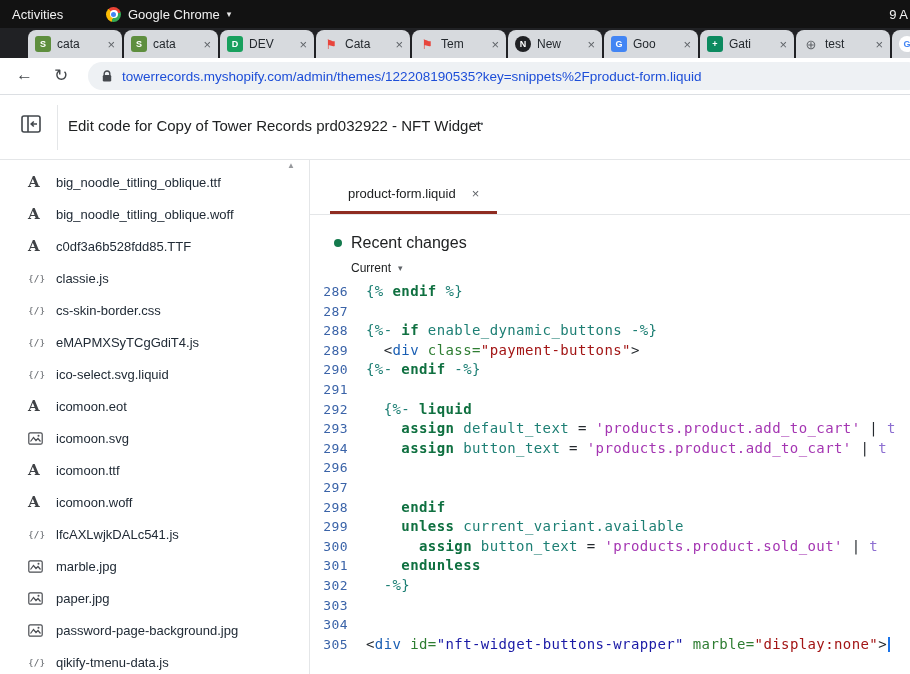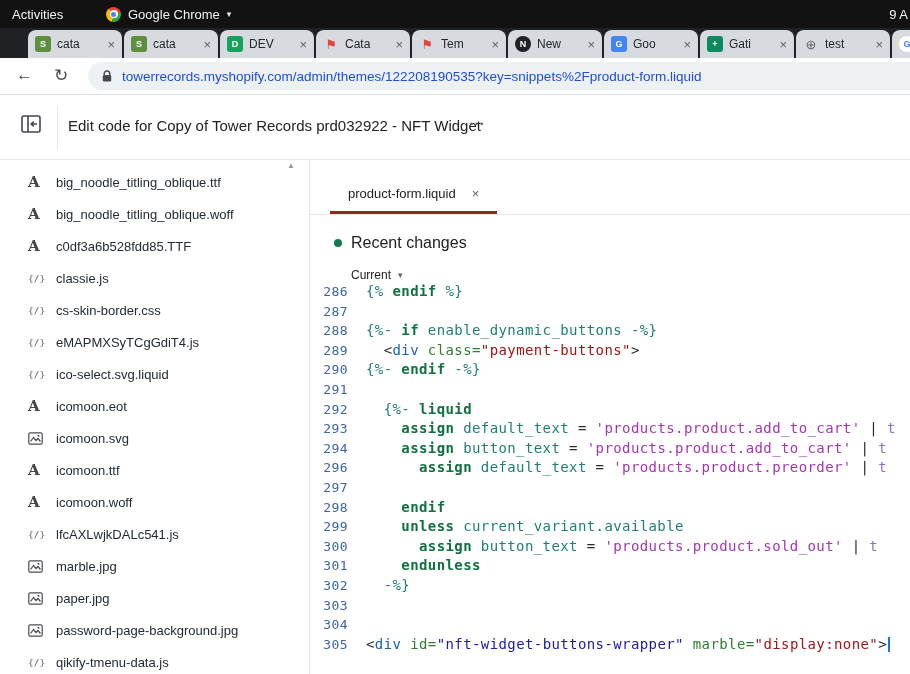--- a/index.html
+++ b/index.html
@@ -62,21 +62,21 @@
 
   
   .editor{position:absolute;top:65px;left:310px;right:0;bottom:0;background:#fff;}
   .ed-tabs{position:absolute;top:16px;left:0;right:0;height:38px;border-bottom:1px solid #e4e6e8;box-sizing:content-box;}
   .ed-tab{position:absolute;left:20px;top:0;height:38px;box-sizing:border-box;display:flex;align-items:center;
           padding:0 18px;gap:16px;font-size:13px;color:#202223;border-bottom:3px solid var(--accent,#8f2c21);cursor:pointer;}
   .ed-close{color:#5f6368;font-size:13px;cursor:pointer;}
   .recent{position:absolute;top:74px;left:24px;}
   .rc-row{display:flex;align-items:center;font-size:16px;color:#202223;}
   .rc-dot{width:8px;height:8px;border-radius:50%;background:var(--recent_dot,#147a4d);margin-right:9px;}
-  .rc-current{margin-top:16px;margin-left:17px;font-size:12px;color:#202223;display:flex;align-items:center;gap:7px;cursor:pointer;}
+  .rc-current{margin-top:9px;margin-left:17px;font-size:12px;color:#202223;display:flex;align-items:center;gap:7px;cursor:pointer;}
   .caret-g{font-size:9px;color:#5f6368;}
 
   .code{position:absolute;top:122px;left:0;right:0;bottom:0;overflow:hidden;
         font-family:"DejaVu Sans Mono",monospace;font-size:14px;letter-spacing:0.4px;}
   .cl{display:flex;height:19.6px;line-height:19.6px;}
   .gut{flex:0 0 38px;text-align:right;padding-right:10px;color:var(--gutter,#3a63a8);font-size:13px;}
   .ltx{white-space:pre;padding-left:8px;}
   .caret{display:inline-block;width:2px;height:15px;background:var(--caret,#1a73e8);vertical-align:middle;margin-left:1px;}
 
   .tok-liq{color:var(--code-liq);}
@@ -329,21 +329,20 @@
           <div class="cl">
             <span class="gut">293</span>
             <span class="ltx"><span class="tok-pun">    </span><span class="tok-kw">assign</span><span class="tok-var"> default_text </span><span class="tok-op">= </span><span class="tok-str">'products.product.add_to_cart'</span><span class="tok-op"> | </span><span class="tok-flt">t</span></span>
           </div>
           <div class="cl">
             <span class="gut">294</span>
             <span class="ltx"><span class="tok-pun">    </span><span class="tok-kw">assign</span><span class="tok-var"> button_text </span><span class="tok-op">= </span><span class="tok-str">'products.product.add_to_cart'</span><span class="tok-op"> | </span><span class="tok-flt">t</span></span>
           </div>
           <div class="cl">
             <span class="gut">296</span>
-            <span class="ltx"><span class="tok-pun">      </span><span class="tok-kw">assign</span><span class="tok-var"> default_text </span><span class="tok-op">= </span><span class="tok-str">'products.product.preorder'</span><span class="tok-op"> | </span><span class="tok-flt">t</span></span>
           </div>
           <div class="cl">
             <span class="gut">297</span>
           </div>
           <div class="cl">
             <span class="gut">298</span>
             <span class="ltx"><span class="tok-pun">    </span><span class="tok-kw">endif</span></span>
           </div>
           <div class="cl">
             <span class="gut">299</span>

